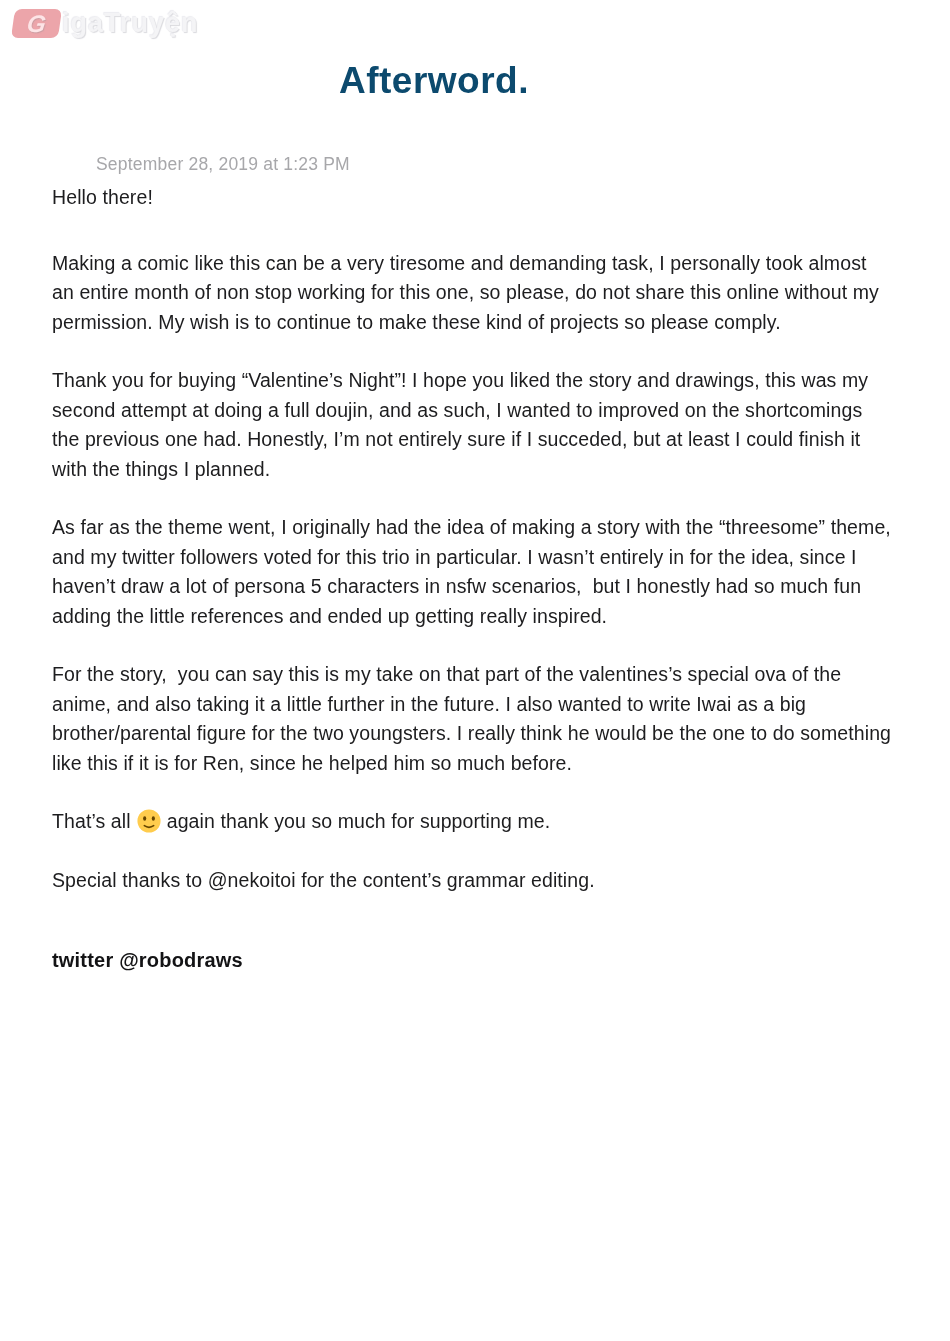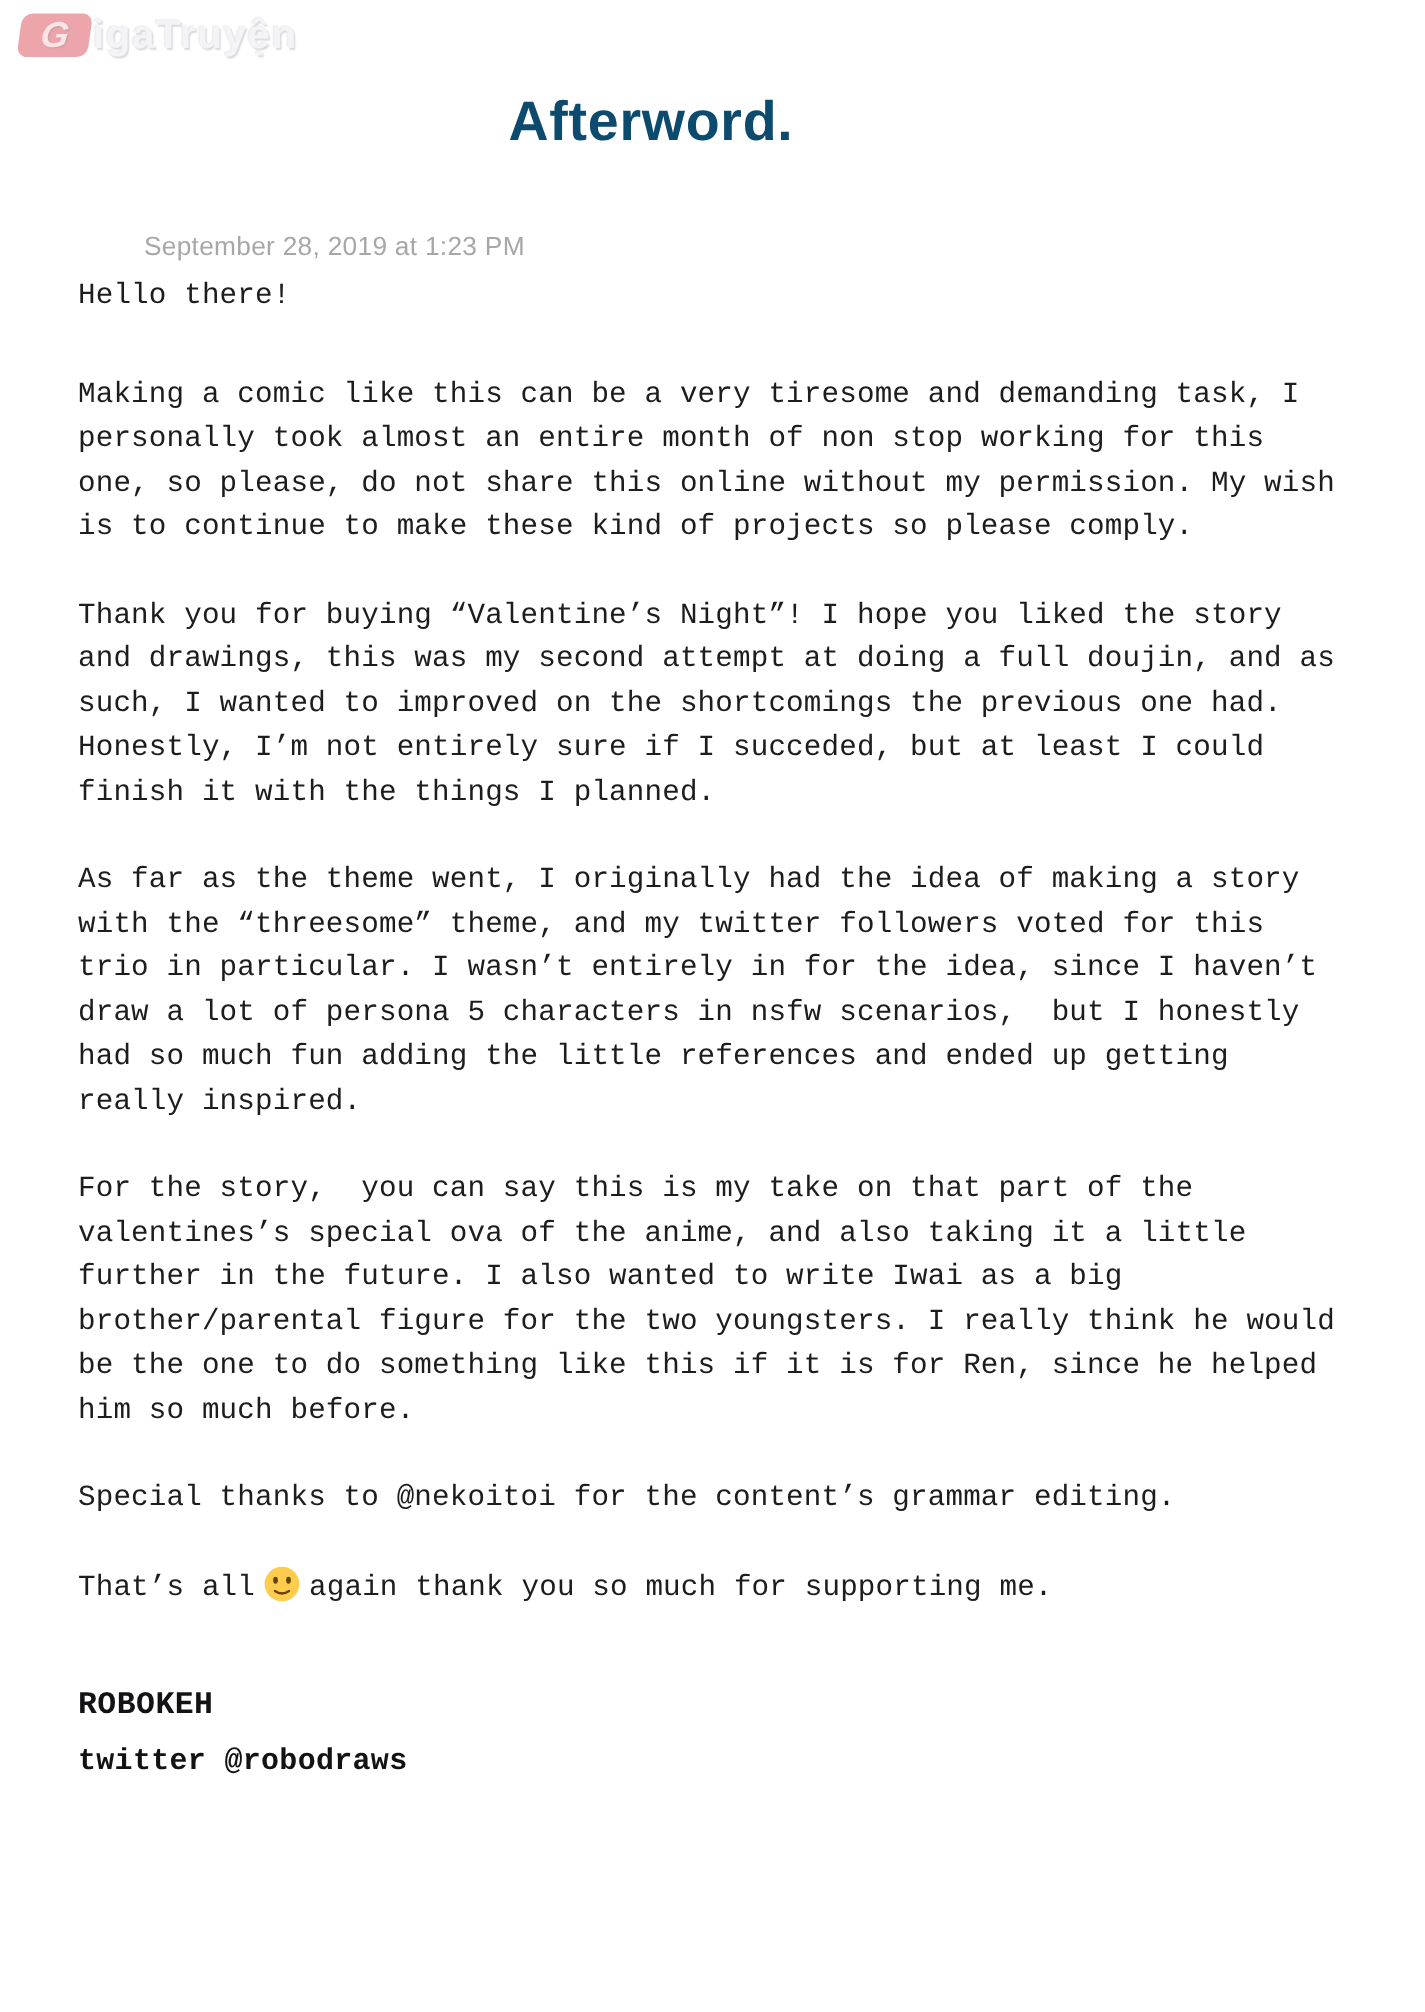--- a/index.html
+++ b/index.html
@@ -75,21 +75,20 @@
   
   .content {
     position: absolute;
     top: 183px;
     left: 52px;
     width: 840px;
     font-size: 19.5px;
     line-height: 29.5px;
     color: #1d1d1f;
     letter-spacing: 0.1px;
-    font-family: Liberation Mono, monospace;
   }
   .content p { white-space: pre-wrap; margin: 0 0 29px 0; }
   .greeting { margin-bottom: 36px !important; }
 
   .emoji-wrap {
     display: inline-block;
     vertical-align: -6px;
     margin: 0 5px;
     line-height: 0;
   }
@@ -114,28 +113,27 @@
   <div class="date">September 28, 2019 at 1:23 PM</div>
 
   <div class="content">
     <p class="greeting">Hello there!</p>
 
     <p class="para">Making a comic like this can be a very tiresome and demanding task, I personally took almost an entire month of non stop working for this one, so please, do not share this online without my permission. My wish is to continue to make these kind of projects so please comply.</p>
     <p class="para">Thank you for buying “Valentine’s Night”! I hope you liked the story and drawings, this was my second attempt at doing a full doujin, and as such, I wanted to improved on the shortcomings the previous one had. Honestly, I’m not entirely sure if I succeded, but at least I could finish it with the things I planned.</p>
     <p class="para">As far as the theme went, I originally had the idea of making a story with the “threesome” theme, and my twitter followers voted for this trio in particular. I wasn’t entirely in for the idea, since I haven’t draw a lot of persona 5 characters in nsfw scenarios,  but I honestly had so much fun adding the little references and ended up getting really inspired.</p>
     <p class="para">For the story,  you can say this is my take on that part of the valentines’s special ova of the anime, and also taking it a little further in the future. I also wanted to write Iwai as a big brother/parental figure for the two youngsters. I really think he would be the one to do something like this if it is for Ren, since he helped him so much before.</p>
 
-    <p class="para">Special thanks to @nekoitoi for the content’s grammar editing.</p>
-
     <p class="para thats-all"><span>That’s all</span><span class="emoji-wrap"><svg width="26" height="26" viewBox="0 0 36 36" aria-hidden="true">
             <circle cx="18" cy="18" r="16" fill="#FFCC4D"></circle>
             <ellipse cx="12" cy="14.5" rx="2.2" ry="3.2" fill="#664500"></ellipse>
             <ellipse cx="24" cy="14.5" rx="2.2" ry="3.2" fill="#664500"></ellipse>
             <path d="M11.5 24.5 q6.5 4.5 13 0" stroke="#664500" stroke-width="2.2" fill="none" stroke-linecap="round"></path>
           </svg></span><span>again thank you so much for supporting me.</span></p>
 
+    <p class="para">Special thanks to @nekoitoi for the content’s grammar editing.</p>
+
     <div class="signature">
-      <div class="sig-name">ROBOKEH</div>
       <div class="sig-line">twitter @robodraws</div>
     </div>
   </div>
 
 </div>
 
 </body></html>

